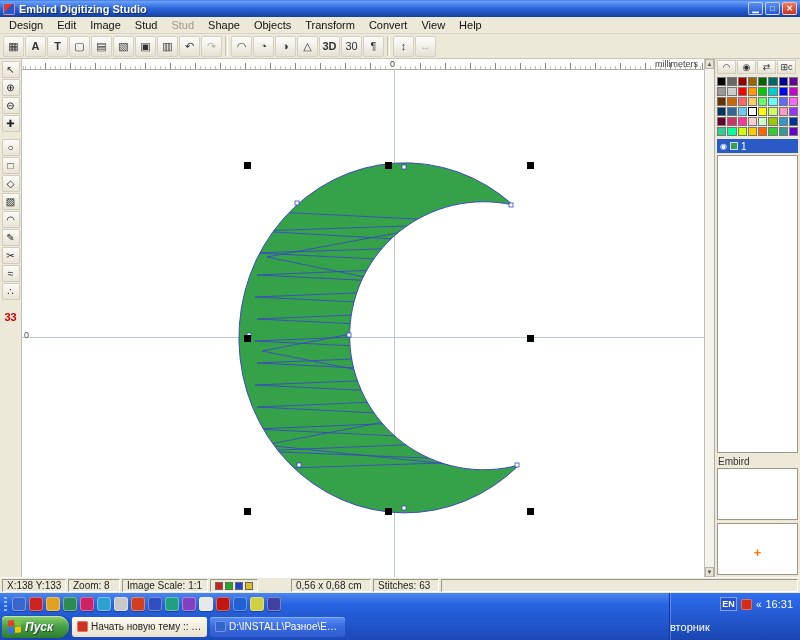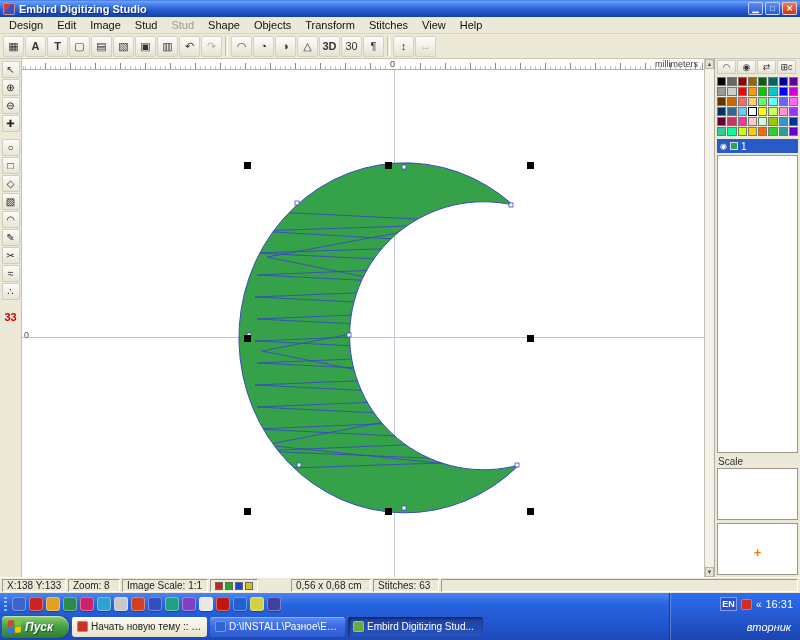--- a/index.html
+++ b/index.html
@@ -128,21 +128,21 @@
   .tray { width:131px; flex:none; display:flex; flex-direction:column; color:#fff;
     background:linear-gradient(180deg,#2e6ef0,#1a45b0); border-left:1px solid #1536a0;
     box-shadow:inset 1px 0 0 #ffffff40; }
   .tray-row1 { height:22px; display:flex; align-items:center; justify-content:flex-end; gap:4px; padding:0 7px; }
   .lang-badge { width:17px; height:14px; flex:none; background:#2a52c8; border:1px solid #ffffff70;
     font-size:9px; font-weight:bold; display:flex; align-items:center; justify-content:center; }
   .tray-icon-red { width:11px; height:11px; flex:none; background:#d42c1a; border-radius:2px;
     box-shadow:inset 0 0 0 1px #ffffff50; }
   .tray-chevron { font-size:10px; }
   .tray-time { font-size:11px; }
-  .tray-row2 { height:25px; display:flex; align-items:center; justify-content:flex-end; padding:0 9px 2px 0; font-size:11px;font-style:italic; }
+  .tray-row2 { height:25px; display:flex; align-items:center; justify-content:flex-start; padding:0 9px 2px 0; font-size:11px; }
 </style>
 </head>
 <body>
 
 <div class="app">
 
   <div class="titlebar">
     <div class="app-icon"></div>
     <div class="title-text">Embird Digitizing Studio</div>
     <div class="win-btns">
@@ -154,21 +154,21 @@
 
   <div class="menubar">
       <div class="menu-item">Design</div>
       <div class="menu-item">Edit</div>
       <div class="menu-item">Image</div>
       <div class="menu-item">Stud</div>
       <div class="menu-item disabled">Stud</div>
       <div class="menu-item">Shape</div>
       <div class="menu-item">Objects</div>
       <div class="menu-item">Transform</div>
-      <div class="menu-item">Stitches</div>
+      <div class="menu-item">Convert</div>
       <div class="menu-item">View</div>
       <div class="menu-item">Help</div>
     </div>
 
   <div class="toolbar">
       <div class="tb-btn">▦</div>
       <div class="tb-btn bold">A</div>
       <div class="tb-btn bold">T</div>
       <div class="tb-btn">▢</div>
       <div class="tb-btn">▤</div>
@@ -315,21 +315,21 @@
           <div class="swatch" style="background: rgb(51, 204, 51);"></div>
           <div class="swatch" style="background: rgb(51, 153, 153);"></div>
           <div class="swatch" style="background: rgb(102, 0, 204);"></div>
         </div>
       <div class="rp-objects">
         <span class="obj-eye">◉</span>
         <span class="obj-chip" style="background: rgb(53, 162, 74);"></span>
         <span class="obj-id">1</span>
       </div>
       <div class="rp-list"></div>
-      <div class="rp-parts-label">Scale</div>
+      <div class="rp-parts-label">Embird</div>
       <div class="rp-parts"></div>
       <div class="rp-preview">
         <div class="preview-cross">+</div>
       </div>
     </div>
   </div>
 
   <div class="statusbar">
       <div class="sb-seg" style="width: 64px;">X:138 Y:133</div>
       <div class="sb-seg" style="width: 52px;">Zoom: 8</div>
@@ -381,24 +381,20 @@
       </div>
       <div style="display:flex;gap:3px;flex:1;min-width:0">
           <div class="task-btn light">
             <span class="task-icon" style="background: rgb(204, 51, 34);"></span>
             <span class="task-label">Начать новую тему :: В...</span>
           </div>
           <div class="task-btn ">
             <span class="task-icon" style="background: rgb(51, 102, 204);"></span>
             <span class="task-label">D:\INSTALL\Разное\Embird</span>
           </div>
-          <div class="task-btn active">
-            <span class="task-icon" style="background: rgb(102, 170, 68);"></span>
-            <span class="task-label">Embird Digitizing Stud...</span>
-          </div>
         </div>
     </div>
   </div>
   <div class="tray">
     <div class="tray-row1">
       <span class="lang-badge">EN</span>
       <span class="tray-icon-red"></span>
       <span class="tray-chevron">«</span>
       <span class="tray-time">16:31</span>
     </div>

